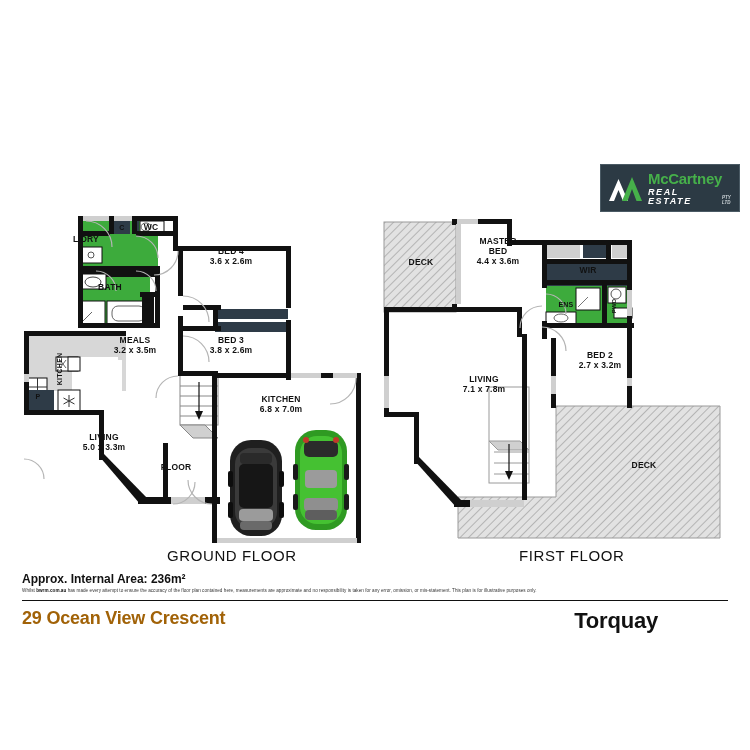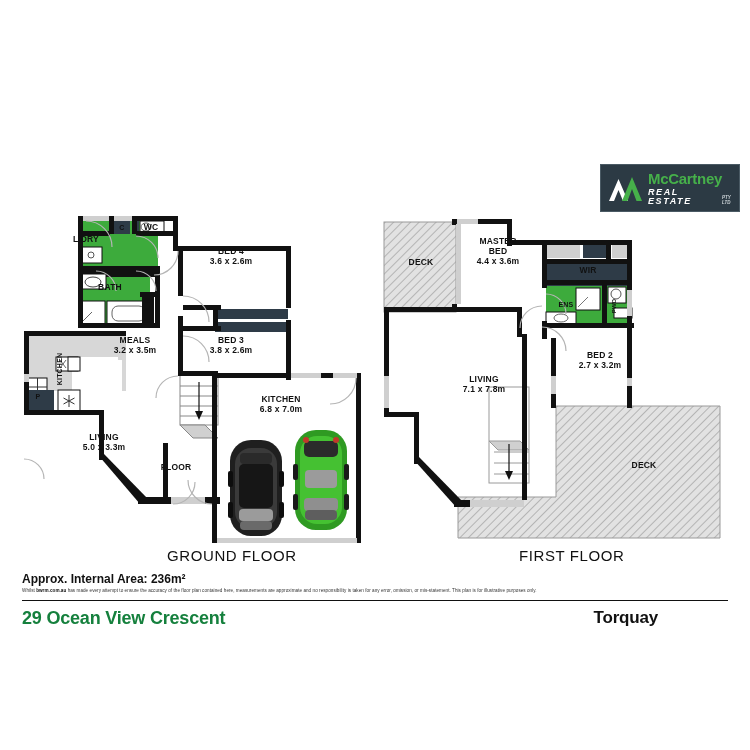--- a/index.html
+++ b/index.html
@@ -31,22 +31,22 @@
   .lbl.vert{writing-mode:vertical-rl;transform:rotate(180deg);}
 
   .floorname{position:absolute;font-size:15px;font-weight:normal;letter-spacing:.6px;color:#111;}
 
   
   #areaTxt{position:absolute;left:22px;top:556px;font-size:12px;font-weight:bold;color:#111;}
   #disc{position:absolute;left:22px;top:572px;width:706px;font-size:4.6px;color:#333;
         letter-spacing:.05px;white-space:nowrap;}
   #disc b{font-weight:bold;color:#111;}
   #rule{position:absolute;left:22px;top:584px;width:706px;height:1px;background:#111;}
-  #addr{position:absolute;left:22px;top:592px;font-size:18px;font-weight:bold;color:#15803d;letter-spacing:-.2px;}
-  #suburb{position:absolute;right:22px;top:592px;font-size:17px;font-weight:bold;color:#111;letter-spacing:-.2px;}
+  #addr{position:absolute;left:22px;top:592px;font-size:18px;font-weight:bold;color:#a16207;letter-spacing:-.2px;}
+  #suburb{position:absolute;right:22px;top:592px;font-size:22px;font-weight:bold;color:#111;letter-spacing:-.2px;}
 </style>
 </head>
 <body>
 
 <div id="sheet">
 
   <div id="logo">
     <div class="mark">
       <svg width="34" height="28" viewBox="0 0 34 28">
         <polygon points="0,27 9.5,5 19,27 14,27 9.5,16 5,27" fill="#ffffff"></polygon>

